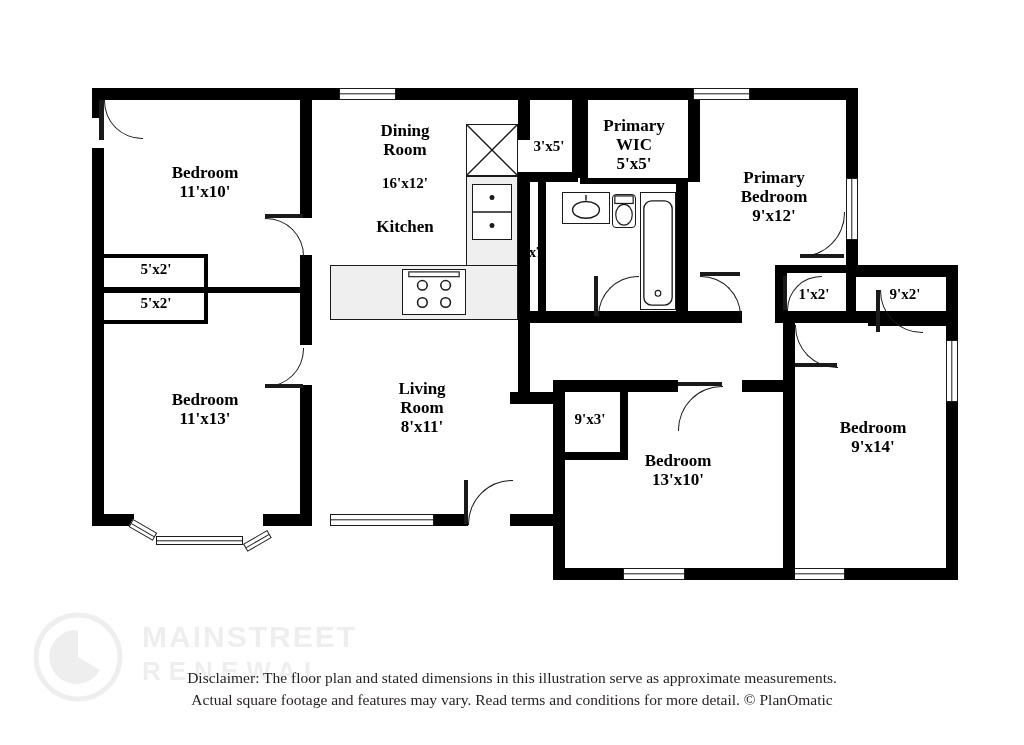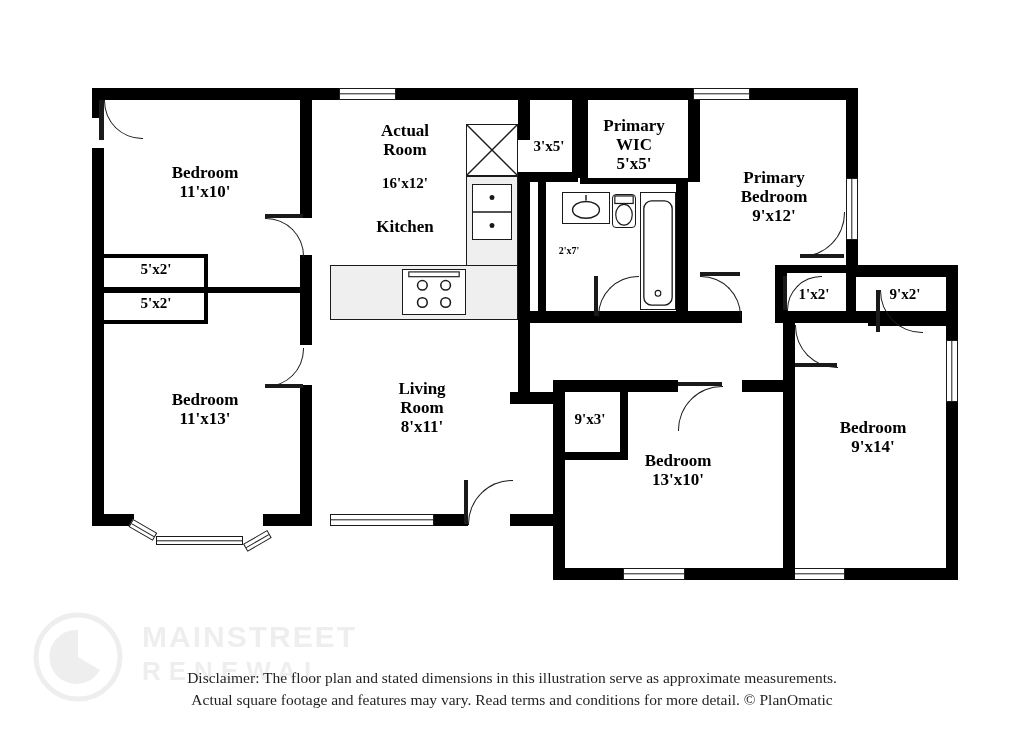--- a/index.html
+++ b/index.html
@@ -28,21 +28,21 @@
   .label {
     position: absolute;
     text-align: center;
     font-weight: bold;
     line-height: 1.12;
     white-space: pre-line;
     color: #000000;
   }
   .label.big { font-size: 17px; }
   .label.med { font-size: 15px; }
-  .label.tiny { font-size: 10px; padding-left: 40px; }
+  .label.tiny { font-size: 14px; }
   .door {
     position: absolute;
     border: 1.6px solid #1a1a1a;
     background: transparent;
   }
   .door-leaf {
     position: absolute;
     background: #1a1a1a;
   }
   .window {
@@ -277,21 +277,21 @@
 
   <div class="fixture" style="left:640px; top:192px; width:36px; height:118px;">
     <svg width="100%" height="100%" viewBox="0 0 36 118" preserveAspectRatio="none">
       <rect x="3" y="8" width="30" height="106" rx="8" fill="none" stroke="#1a1a1a" stroke-width="1.4"></rect>
       <circle cx="18" cy="102" r="3" fill="none" stroke="#1a1a1a" stroke-width="1.2"></circle>
     </svg>
   </div>
 
   <div class="label big" style="left:120px; top:163px; width:170px;">Bedroom
 11'x10'</div>
-  <div class="label big" style="left:340px; top:121px; width:130px;">Actual
+  <div class="label big" style="left:340px; top:121px; width:130px;">Dining
 Room</div>
   <div class="label med" style="left:340px; top:175px; width:130px;">16'x12'</div>
   <div class="label big" style="left:340px; top:217px; width:130px;font-family:Liberation Serif, serif;">Kitchen</div>
   <div class="label med" style="left:519px; top:138px; width:60px;">3'x5'</div>
   <div class="label big" style="left:580px; top:116px; width:108px;">Primary
 WIC
 5'x5'</div>
   <div class="label big" style="left:704px; top:168px; width:140px;">Primary
 Bedroom
 9'x12'</div>

